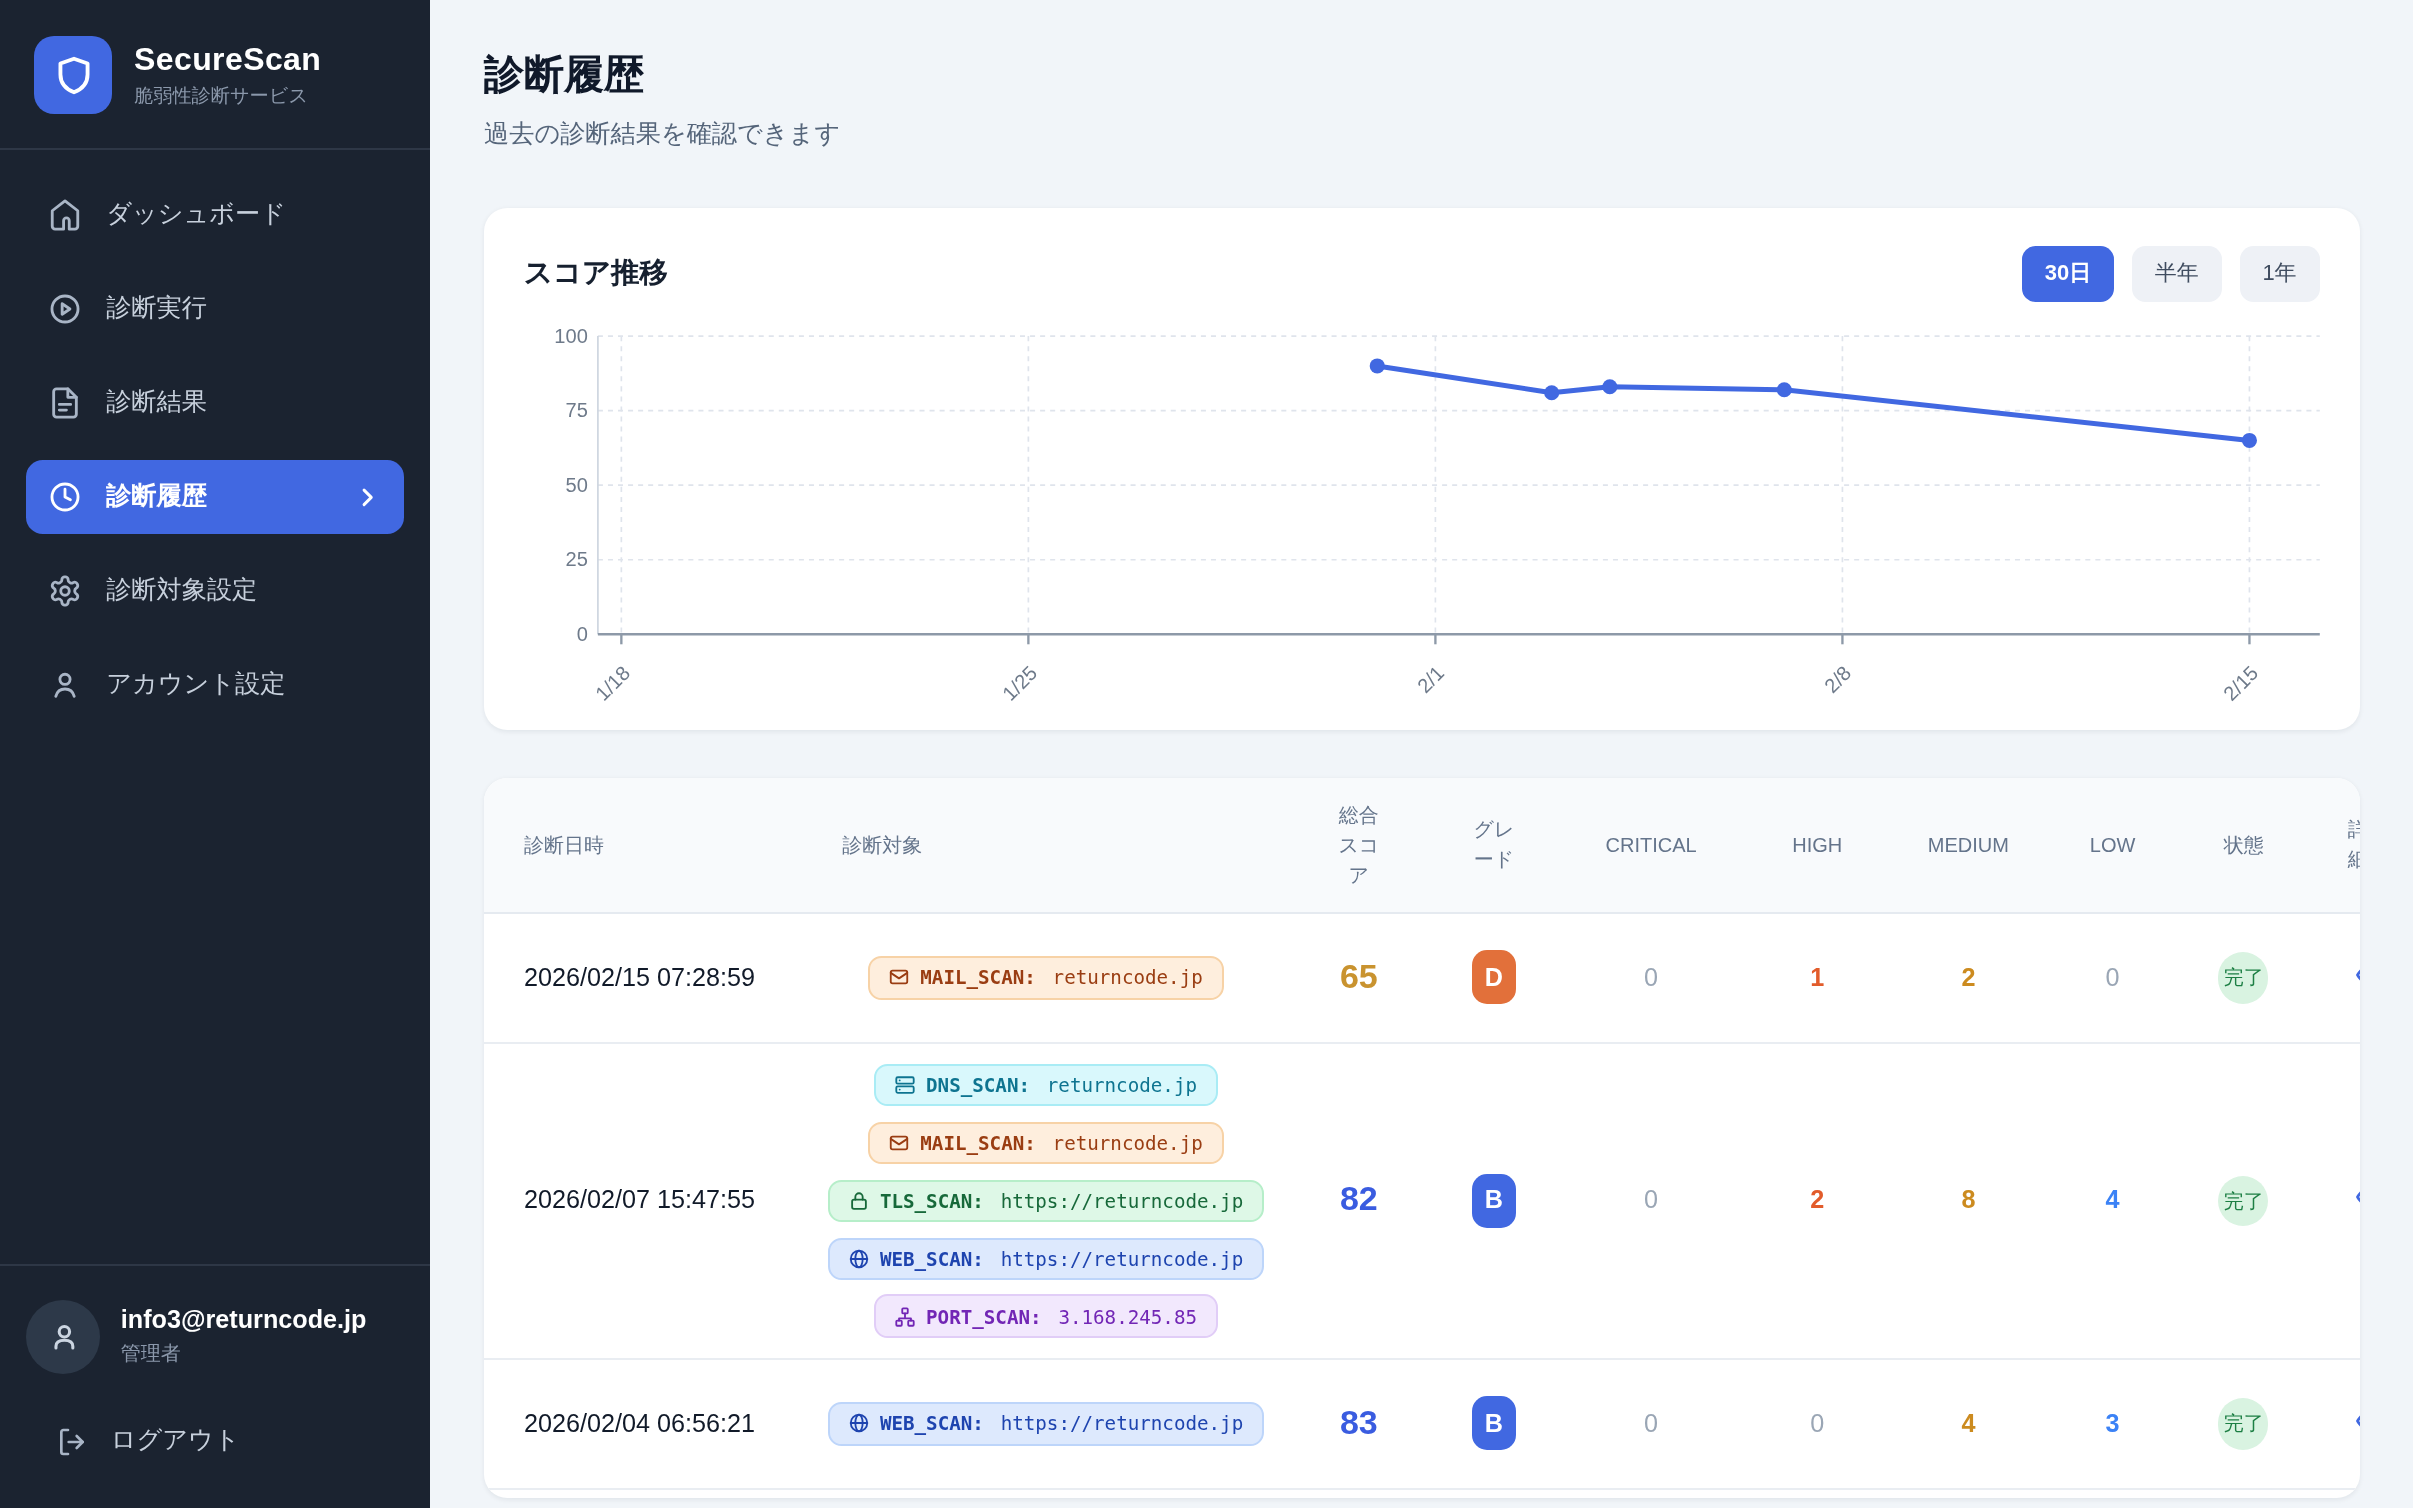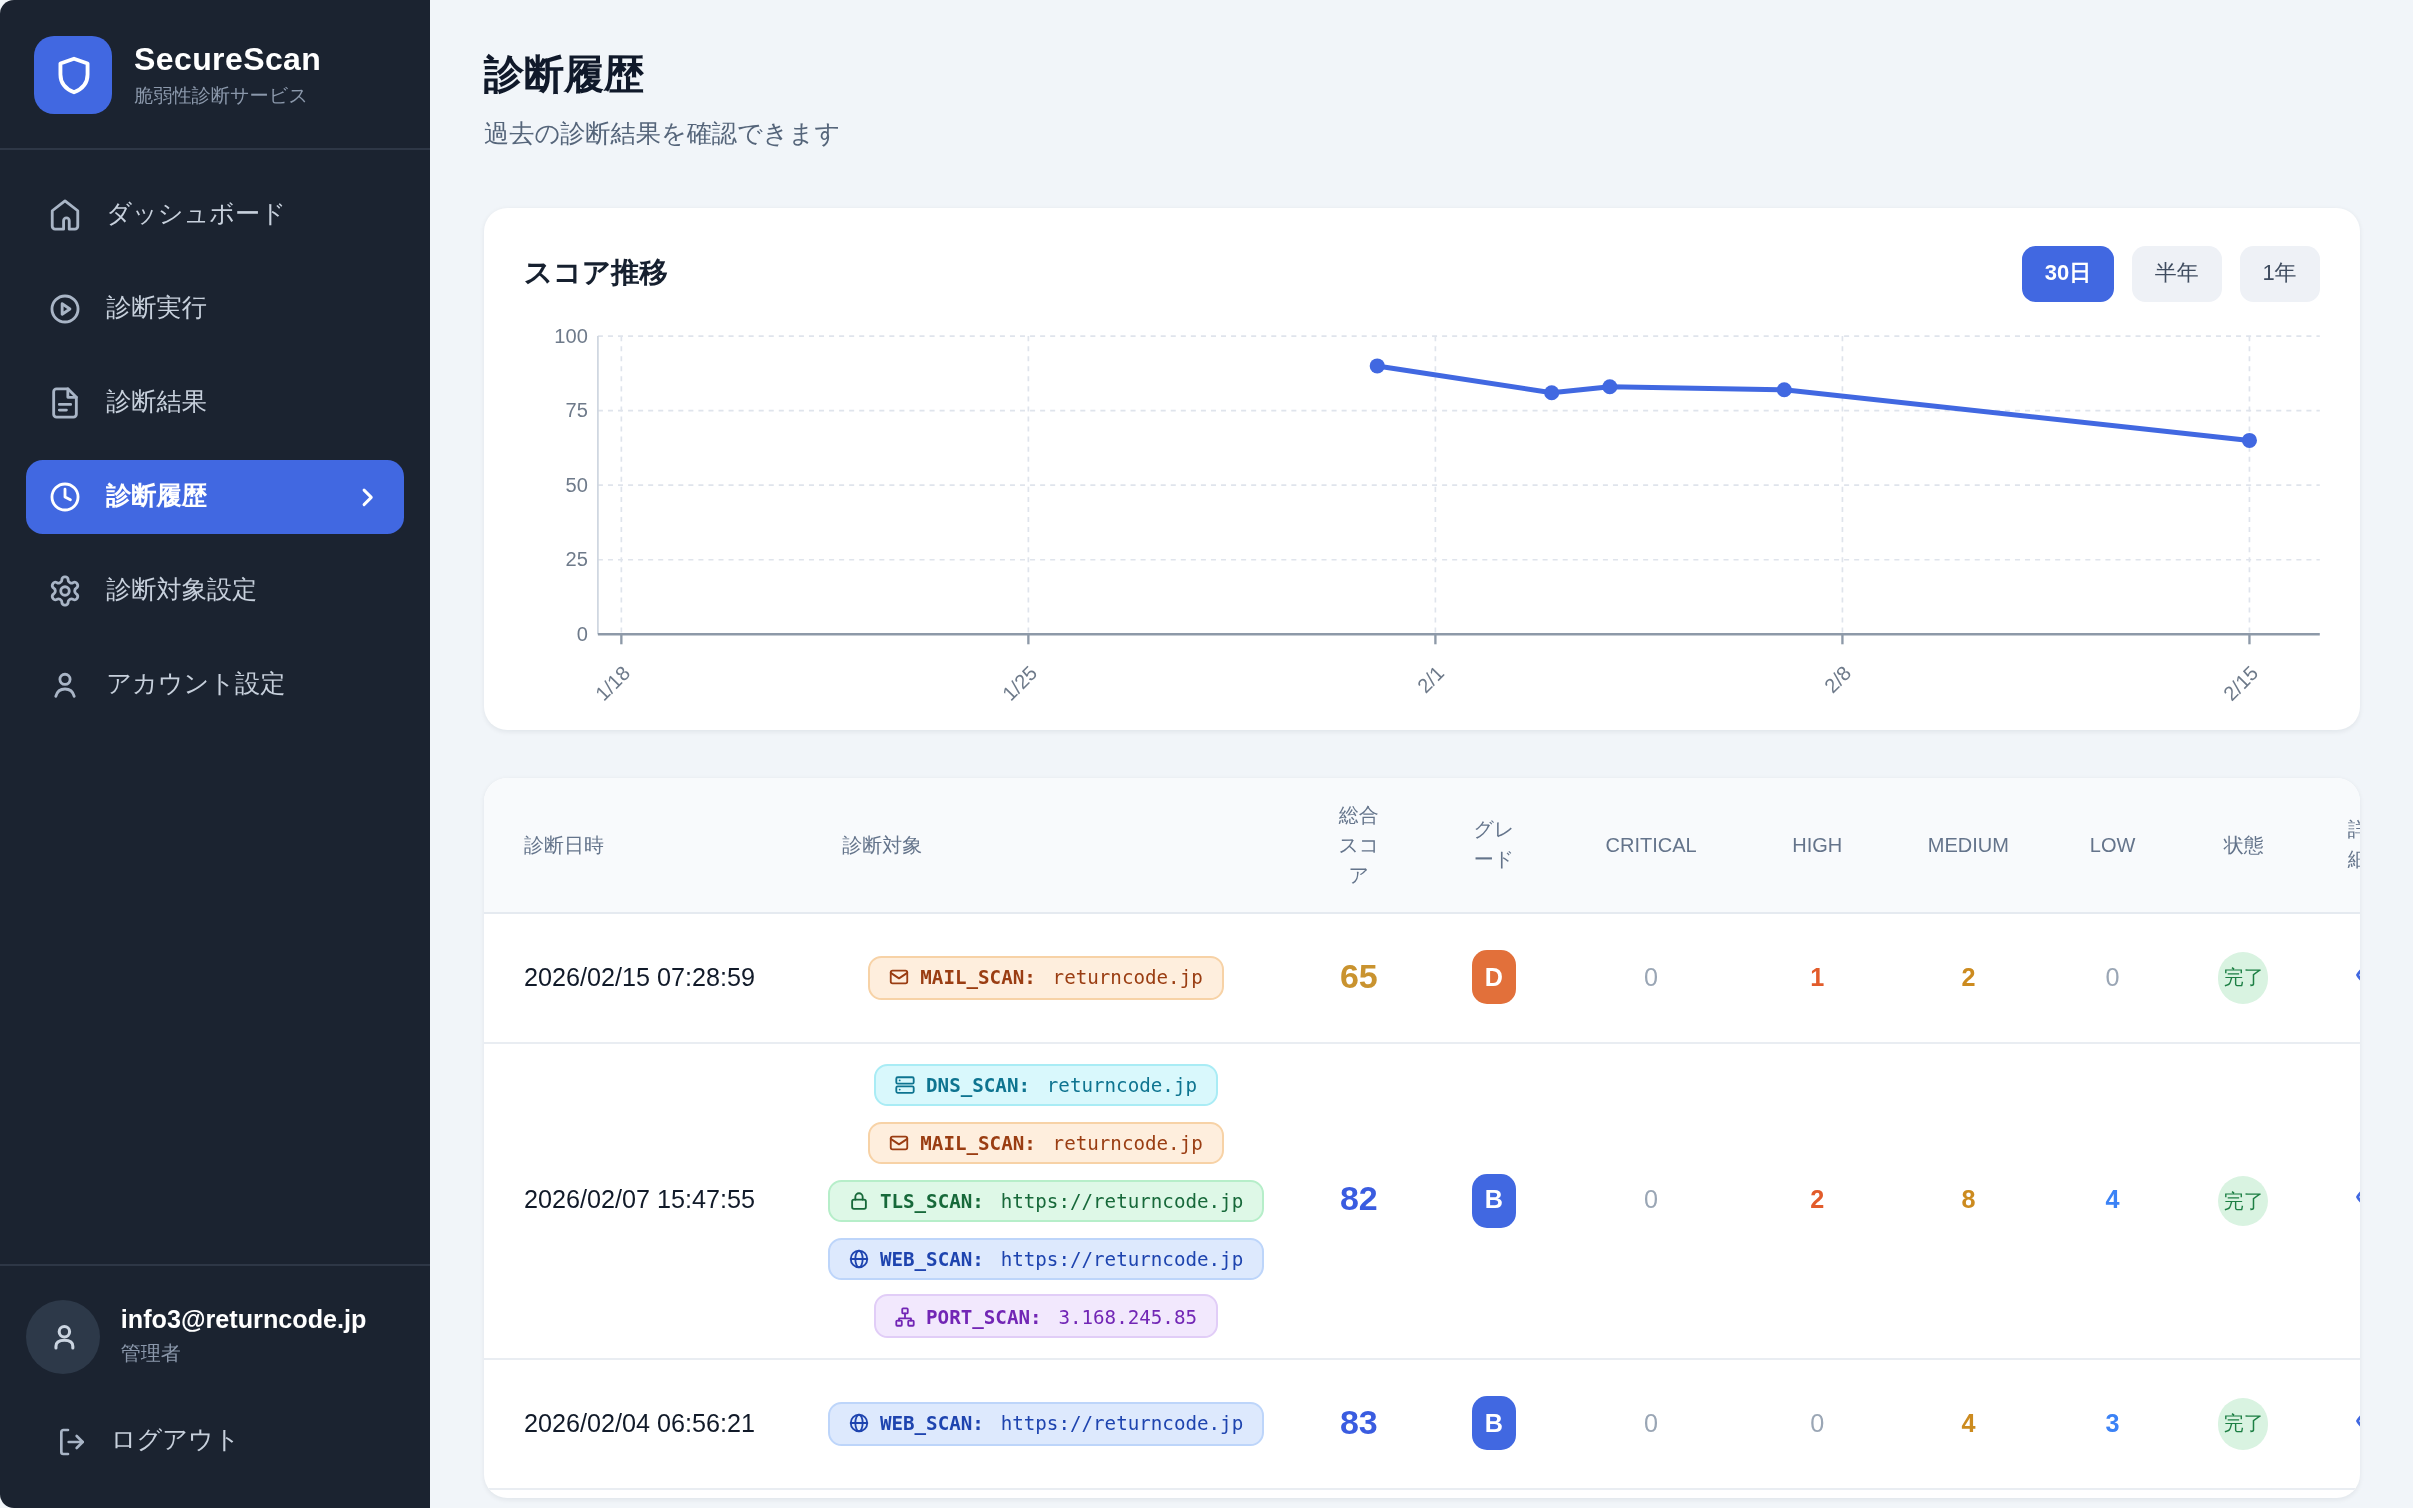--- a/index.html
+++ b/index.html
@@ -1,16 +1,16 @@
 <!DOCTYPE html>
 <html lang="ja" style="font-size:13.4px"><head>
 <meta charset="utf-8">
 <style>
   html,body{margin:0;padding:0;background:#f1f5f9;}
-  .stage{width:2413px;height:1508px;overflow:hidden;position:relative;background:#f1f5f9;border-radius:14px;}
+  .stage{width:2413px;height:1508px;overflow:hidden;position:relative;background:#f1f5f9;}
   .screen{width:1207px;height:754px;transform:scale(2);transform-origin:0 0;display:flex;
           overflow:hidden;font-family:"Liberation Sans",sans-serif;background:#f1f5f9;}
 
   
   .sidebar{width:215px;min-width:215px;background:#1b2330;display:flex;flex-direction:column;color:#e2e8f0;}
   .logo-row{display:flex;align-items:center;gap:11px;padding:18.4px 17px 17px;border-bottom:0.8px solid rgba(148,163,184,.16);}
   .logo-badge{width:39px;height:39px;border-radius:10px;background:#4168e1;display:flex;align-items:center;justify-content:center;flex:0 0 auto;}
   .app-name{font-size:16px;font-weight:700;color:#fff;letter-spacing:0.2px;}
   .app-tag{font-size:9.6px;color:#8b98ab;margin-top:3.4px;}
   .nav{padding:13.4px;flex:0 0 auto;}

